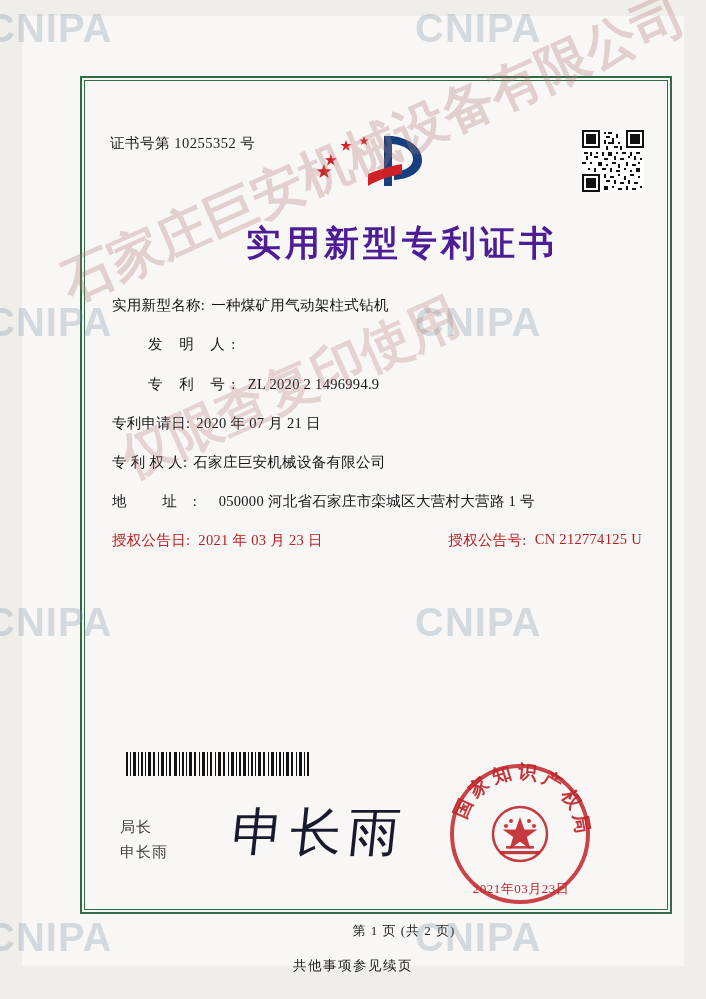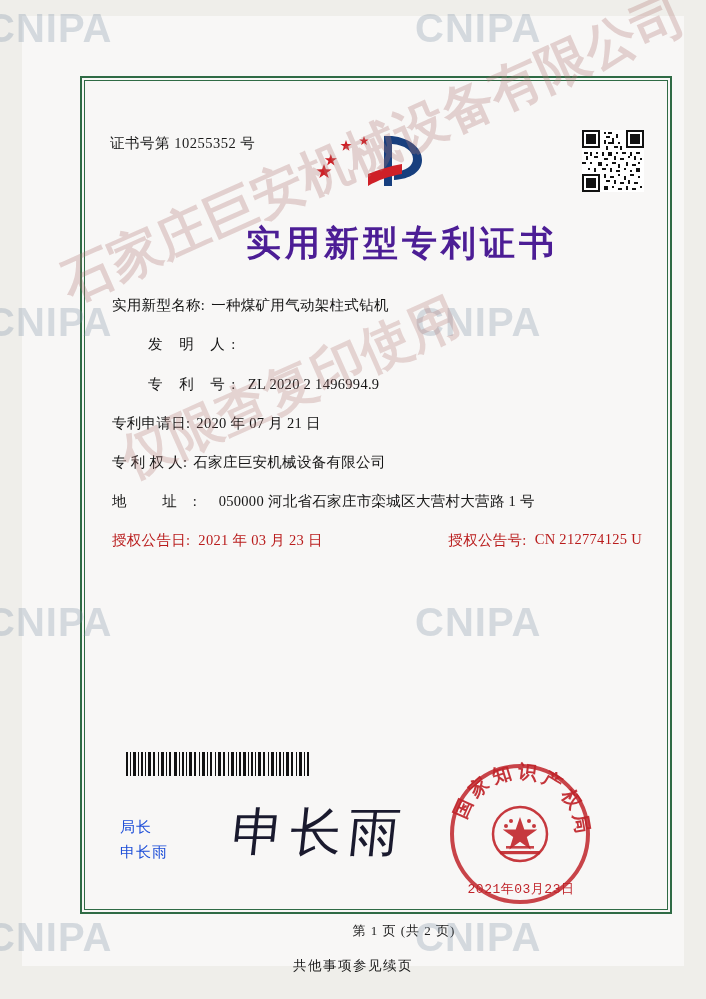--- a/index.html
+++ b/index.html
@@ -209,21 +209,21 @@
     width: 186px;
     height: 24px;
   }
 
   
   .sig-label {
     position: absolute;
     left: 36px;
     top: 735px;
     font-size: 15px;
-    color: #1d4ed8;
+    color: #404040;
     line-height: 1.65;
     letter-spacing: 1px;
   }
   .sig-hand {
     position: absolute;
     left: 148px;
     top: 718px;
     font-size: 52px;
     color: #1a1a2e;
     font-family: "Liberation Serif", serif;
@@ -240,21 +240,21 @@
     height: 148px;
   }
   .seal-date {
     position: absolute;
     left: 375px;
     top: 800px;
     width: 124px;
     text-align: center;
     font-size: 13px;
     color: #c0242a;
-    font-family: Liberation Mono, monospace;
+    font-family: Liberation Serif, serif;
     letter-spacing: 0.5px;
   }
 
   
   .page-foot {
     position: absolute;
     left: 0;
     top: 842px;
     width: 584px;
     text-align: center;

